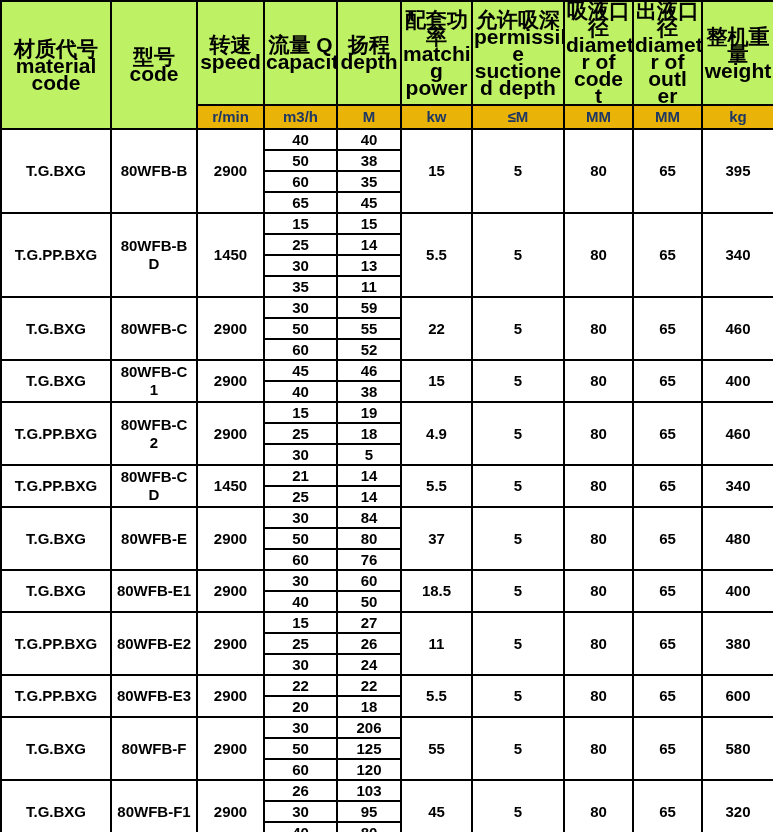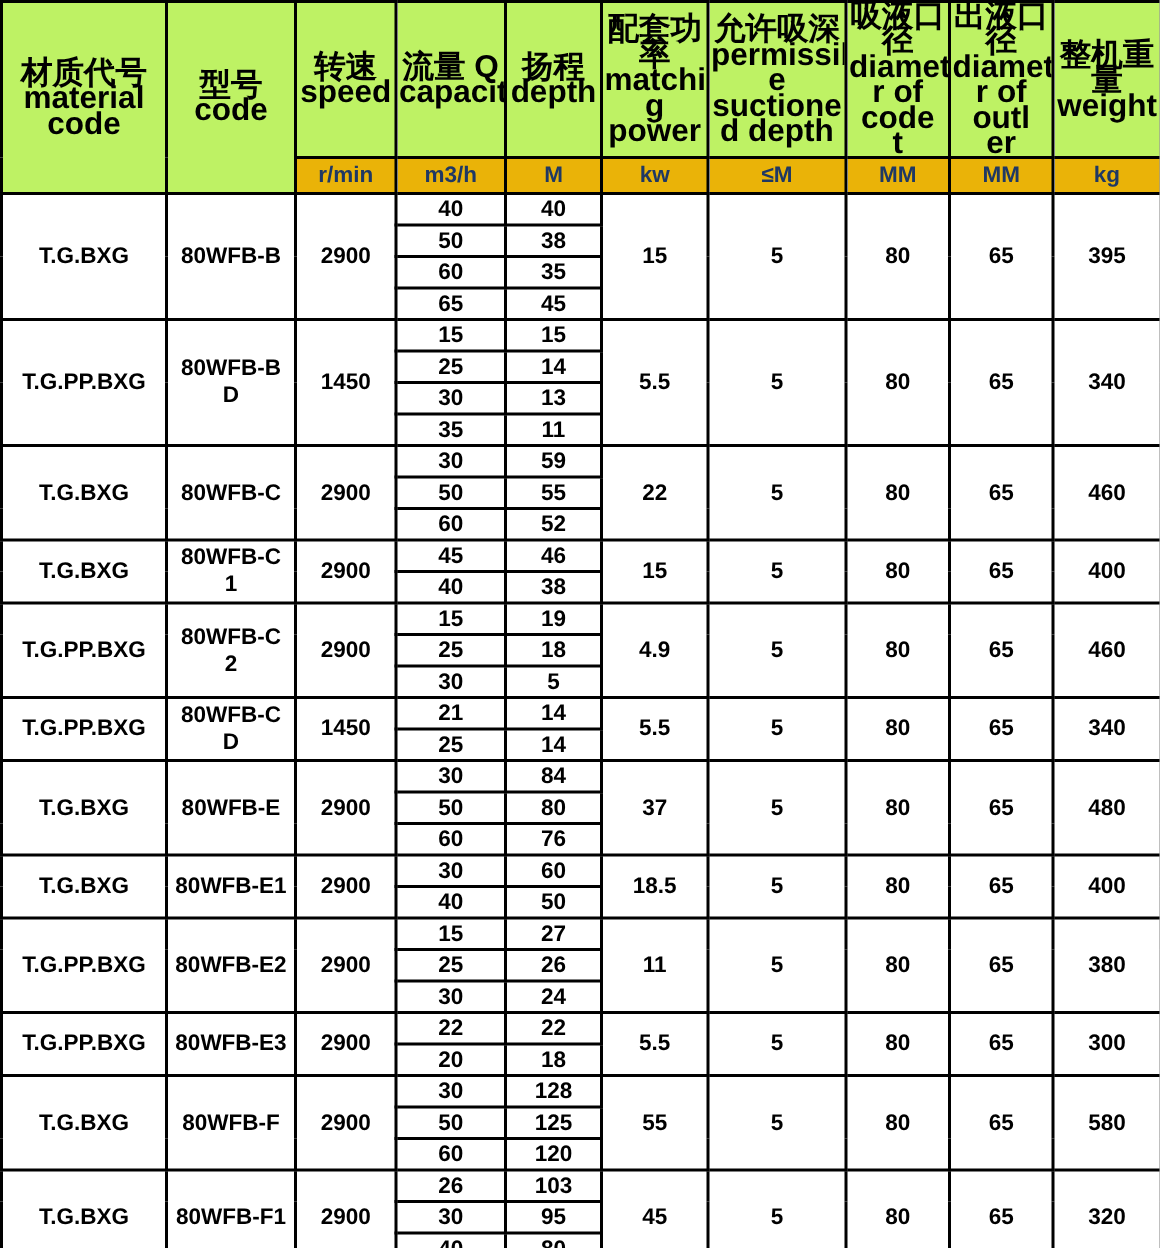--- a/index.html
+++ b/index.html
@@ -289,32 +289,32 @@
       <tr>
         <td rowspan="2">T.G.PP.BXG</td>
         <td rowspan="2">80WFB-E3</td>
         <td rowspan="2">2900</td>
         <td>22</td>
         <td>22</td>
         <td rowspan="2">5.5</td>
         <td rowspan="2">5</td>
         <td rowspan="2">80</td>
         <td rowspan="2">65</td>
-        <td rowspan="2">300</td>
+        <td rowspan="2">600</td>
       </tr>
       <tr>
         <td>20</td>
         <td>18</td>
       </tr>
       <tr>
         <td rowspan="3">T.G.BXG</td>
         <td rowspan="3">80WFB-F</td>
         <td rowspan="3">2900</td>
         <td>30</td>
-        <td>128</td>
+        <td>206</td>
         <td rowspan="3">55</td>
         <td rowspan="3">5</td>
         <td rowspan="3">80</td>
         <td rowspan="3">65</td>
         <td rowspan="3">580</td>
       </tr>
       <tr>
         <td>50</td>
         <td>125</td>
       </tr>

